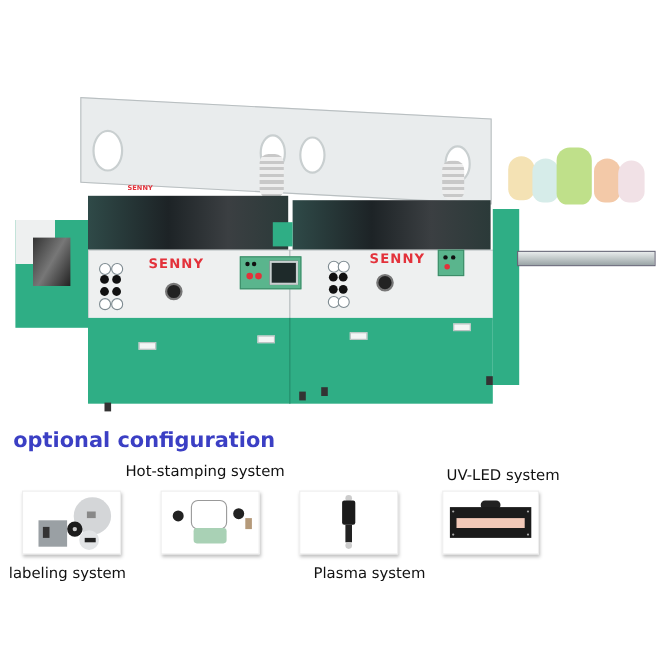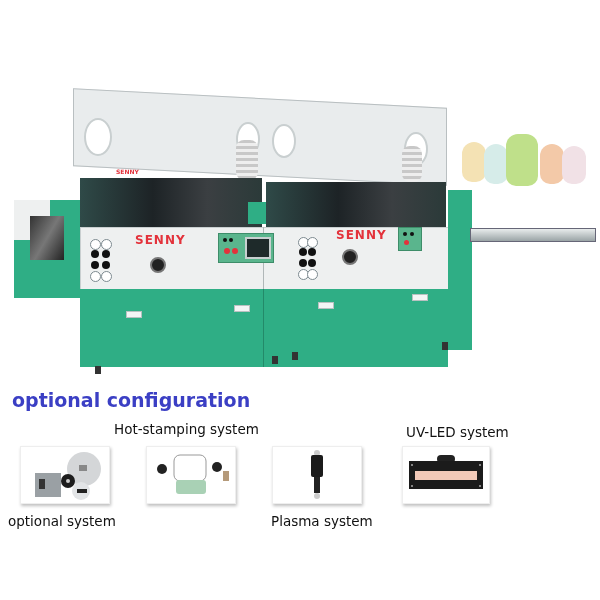--- a/index.html
+++ b/index.html
@@ -156,14 +156,14 @@
     <rect x="34" y="8" width="18" height="8" rx="4" fill="#222"></rect>
     <rect x="6" y="14" width="74" height="28" fill="#1b1b1b"></rect>
     <rect x="12" y="24" width="62" height="9" fill="#f2c9b8"></rect>
     <circle cx="9" cy="18" r="1" fill="#aaa"></circle>
       <circle cx="77" cy="18" r="1" fill="#aaa"></circle>
     <circle cx="9" cy="39" r="1" fill="#aaa"></circle>
       <circle cx="77" cy="39" r="1" fill="#aaa"></circle>
   </svg>
 </div>
 
-<div class="abs label" style="left:8px;top:513px;">optional system</div>
-<div class="abs label" style="left:271px;top:513px;">Plasma system</div>
+<div class="abs label" style="left:8px;top:513px;">labeling system</div>
+<div class="abs label" style="left:285px;top:513px;">Plasma system</div>
 
 </body></html>

